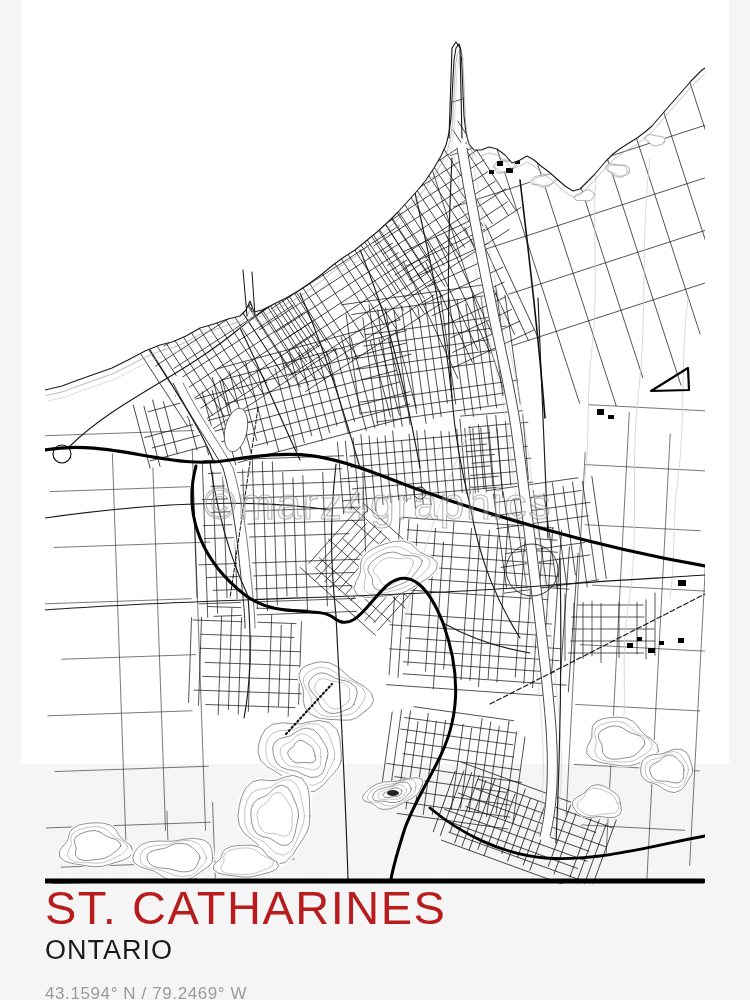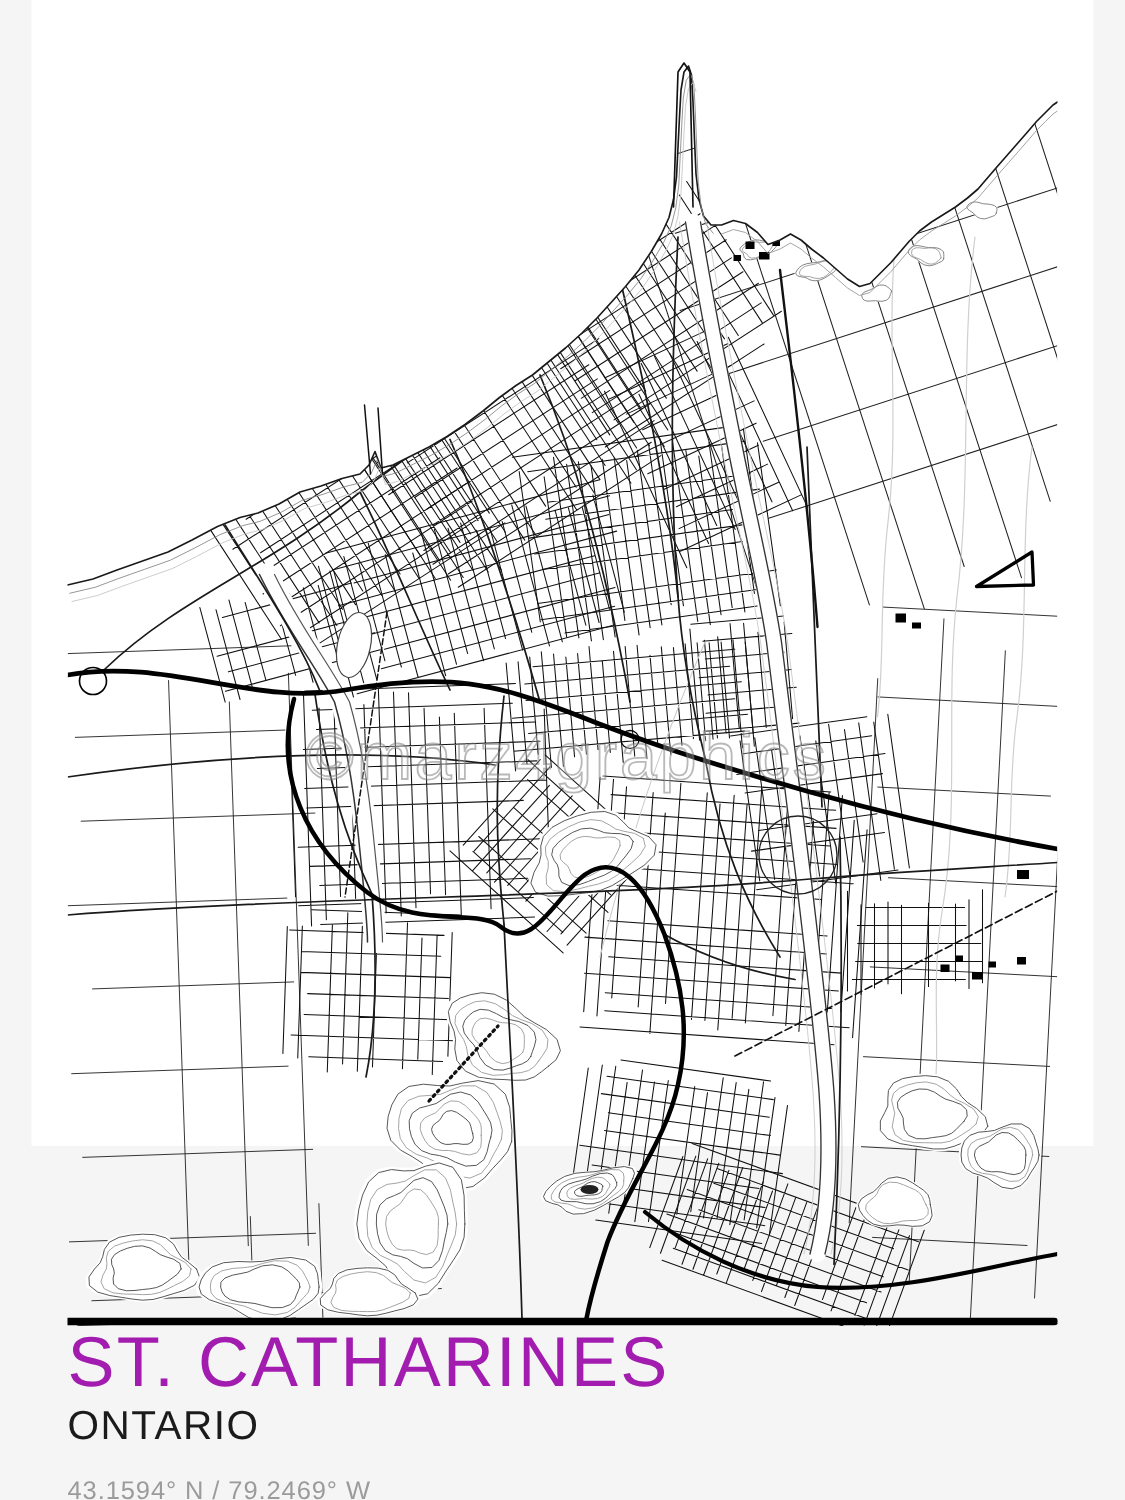--- a/index.html
+++ b/index.html
@@ -14,21 +14,21 @@
   }
   .map-wrap{
     position:absolute;left:24px;top:28px;width:660px;height:856px;
   }
   .map-wrap svg{display:block;width:660px;height:856px;}
   .caption{
     position:absolute;left:24px;top:884px;width:660px;
   }
   .caption .title{
     font-size:47px;line-height:1.02;letter-spacing:1.5px;
-    font-weight:400;color:#a21caf;white-space:nowrap;
+    font-weight:400;color:#b91c1c;white-space:nowrap;
   }
   .caption .subtitle{
     font-size:27px;line-height:1.05;letter-spacing:1px;
     font-weight:400;color:#1b1b1b;margin-top:4px;
   }
   .caption .coords{
     font-size:17px;letter-spacing:.6px;color:#9b9b9b;margin-top:20px;
     font-weight:400;
   }
 </style>

